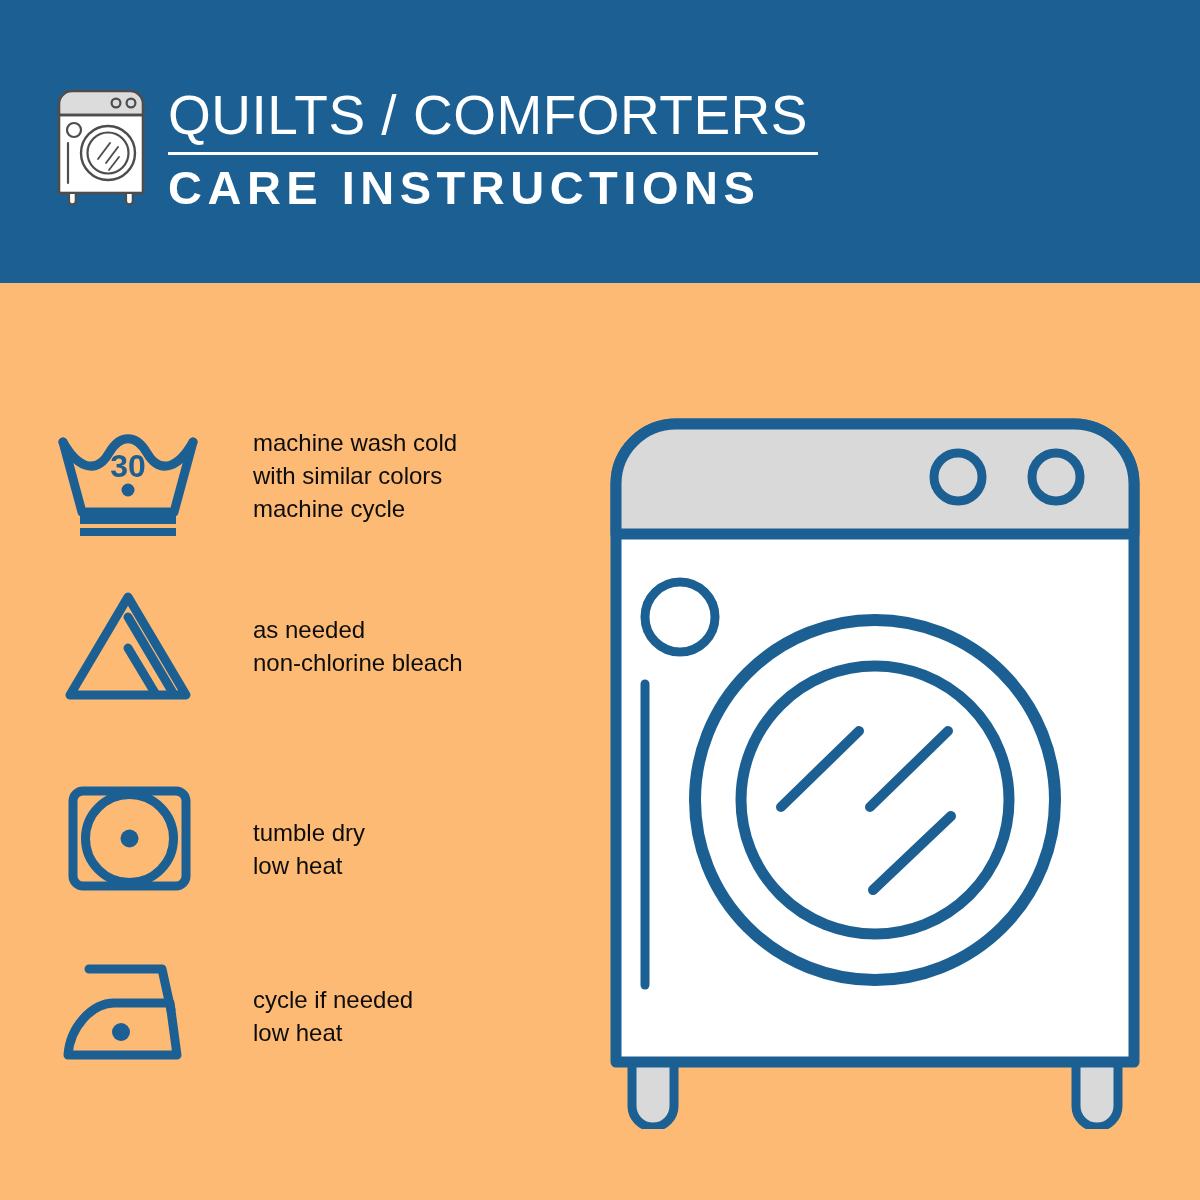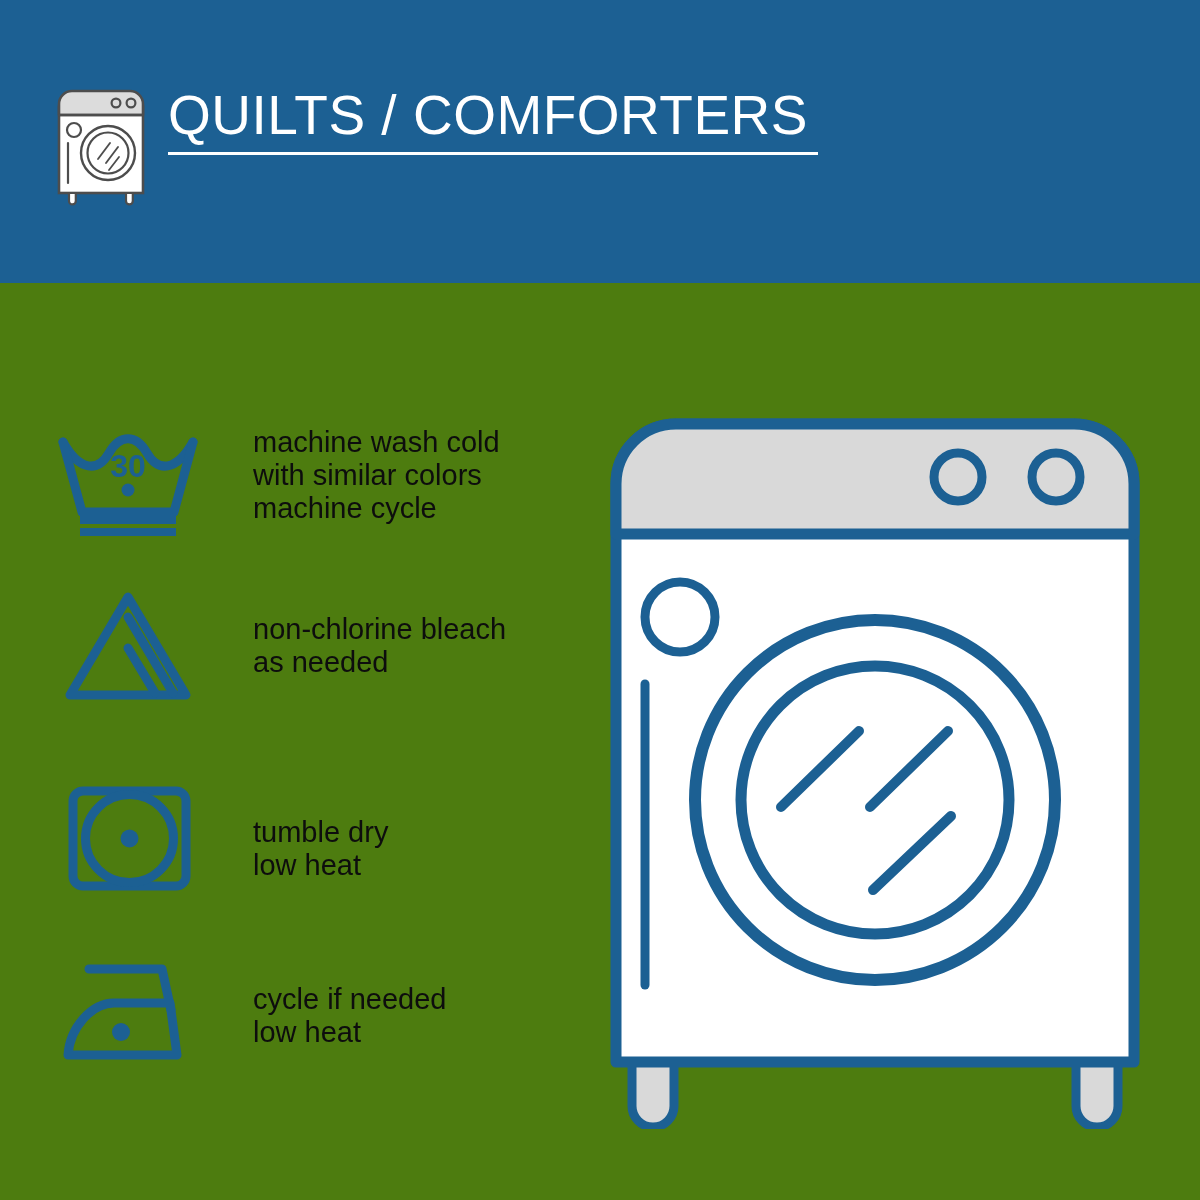--- a/index.html
+++ b/index.html
@@ -8,21 +8,21 @@
     background: #ffffff;
   }
   body {
     font-family: "Liberation Sans", sans-serif;
     -webkit-font-smoothing: antialiased;
   }
   #page {
     position: relative;
     width: 1200px;
     height: 1200px;
-    background: #4d7c0f;
+    background: #fdba74;
     overflow: hidden;
   }
 
   
   #header {
     position: absolute;
     left: 0;
     top: 0;
     width: 1200px;
     height: 283px;
@@ -81,21 +81,21 @@
     position: absolute;
     left: 58px;
     top: 0;
     width: 145px;
     height: 120px;
   }
   .care-text {
     position: absolute;
     left: 253px;
     top: 0;
-    font-size: 29px;
+    font-size: 24px;
     line-height: 33px;
     color: #0d0d0d;
     font-weight: 400;
     white-space: nowrap;
   }
   .care-text div { display: block; }
 
   #care-row-0 { top: 420px; }
   #care-row-0 .care-text { top: 6px; }
   #care-row-1 { top: 585px; }
@@ -144,20 +144,21 @@
         <line x1="57" y1="87" x2="67" y2="74" stroke="#4d4d4d" stroke-width="1.8" stroke-linecap="round"></line>
 
         <path d="M17 110 v8 a3.4 3.4 0 0 0 6.8 0 v-8 z" fill="#ffffff" stroke="#4d4d4d" stroke-width="2.2"></path>
         <path d="M74 110 v8 a3.4 3.4 0 0 0 6.8 0 v-8 z" fill="#ffffff" stroke="#4d4d4d" stroke-width="2.2"></path>
       </svg>
     </div>
 
     <div id="header-titles">
       <div id="title-main">QUILTS / COMFORTERS</div>
       <div id="title-rule"></div>
+      <div id="title-sub">CARE INSTRUCTIONS</div>
     </div>
 
   </div>
 
   <div id="care-list">
 
     <div class="care-row" id="care-row-0">
       <div class="care-icon">
         <svg viewBox="0 0 145 120" width="145" height="120" aria-hidden="true">
 
@@ -180,22 +181,22 @@
 
     <div class="care-row" id="care-row-1">
       <div class="care-icon">
         <svg viewBox="0 0 145 120" width="145" height="120" aria-hidden="true">
           <path d="M70 12 L 128 110 L 12 110 Z" fill="none" stroke="#1c6093" stroke-width="9" stroke-linejoin="round"></path>
           <line x1="70" y1="32" x2="115" y2="108" stroke="#1c6093" stroke-width="9" stroke-linecap="round"></line>
           <line x1="70" y1="63" x2="97" y2="108" stroke="#1c6093" stroke-width="9" stroke-linecap="round"></line>
         </svg>
       </div>
       <div class="care-text">
+        <div>as needed</div>
         <div>non-chlorine bleach</div>
-        <div>as needed</div>
       </div>
     </div>
 
     <div class="care-row" id="care-row-2">
       <div class="care-icon">
         <svg viewBox="0 0 145 120" width="145" height="120" aria-hidden="true">
           <rect x="15" y="9" width="113" height="95" rx="10" ry="10" fill="none" stroke="#1c6093" stroke-width="9"></rect>
           <circle cx="71.5" cy="56.5" r="44" fill="none" stroke="#1c6093" stroke-width="9"></circle>
           <circle cx="71.5" cy="56.5" r="9" fill="#1c6093"></circle>
         </svg>

